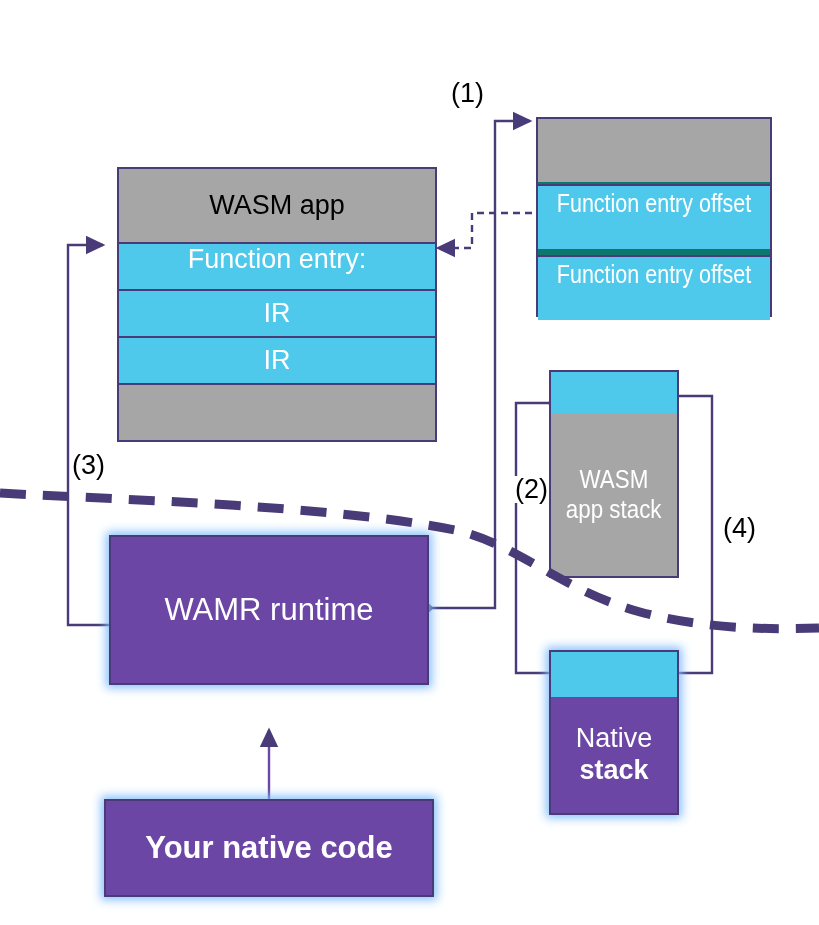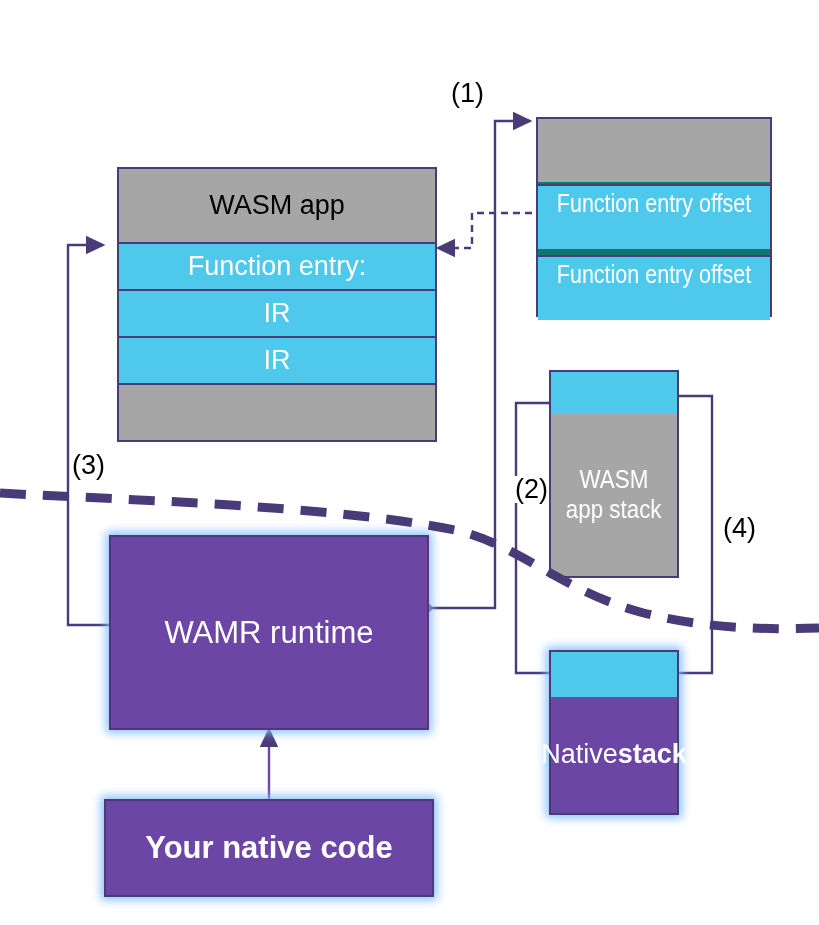--- a/index.html
+++ b/index.html
@@ -138,21 +138,21 @@
 
     <div class="cyan" style="position:absolute; left:0; top:136px; width:100%; height:65px; border-top:2.5px solid #493B78; box-sizing:border-box;">
       <div class="lbl-light lbl-cond" style="position:absolute; left:0; top:3px; width:100%; font-size:25px;">Function entry offset</div>
     </div>
   </div>
 
   <div class="blk brd" style="left:117px; top:167px; width:320px; height:275px; padding:0; display:block; background:#A6A6A6;">
     <div class="gray" style="position:absolute; left:0; top:0; width:100%; height:73px; display:flex; align-items:center; justify-content:center;">
       <span class="lbl-dark">WASM app</span>
     </div>
-    <div class="cyan" style="position:absolute; left:0; top:73px; width:100%; height:47px; border-top:2.5px solid #493B78; box-sizing:border-box; display:flex; align-items:center; justify-content:center;">
+    <div class="cyan" style="position:absolute; left:0; top:73px; width:100%; height:47px; border-top:2.5px solid #493B78; box-sizing:border-box; display:flex; justify-content:center;">
       <span class="lbl-light">Function entry:</span>
     </div>
     <div class="cyan" style="position:absolute; left:0; top:120px; width:100%; height:47px; border-top:2.5px solid #493B78; box-sizing:border-box; display:flex; align-items:center; justify-content:center;">
       <span class="lbl-light">IR</span>
     </div>
     <div class="cyan" style="position:absolute; left:0; top:167px; width:100%; height:47px; border-top:2.5px solid #493B78; box-sizing:border-box; display:flex; align-items:center; justify-content:center;">
       <span class="lbl-light">IR</span>
     </div>
     <div class="gray" style="position:absolute; left:0; top:214px; width:100%; height:57px; border-top:2.5px solid #493B78; box-sizing:border-box;"></div>
   </div>
@@ -160,27 +160,27 @@
   <div class="blk brd" style="left:549px; top:370px; width:130px; height:208px; padding:0; display:block; background:#A6A6A6;">
     <div class="cyan" style="position:absolute; left:0; top:0; width:100%; height:42px;"></div>
     <div style="position:absolute; left:0; top:42px; width:100%; height:161px; display:flex; flex-direction:column; align-items:center; justify-content:center;">
       <div class="lbl-light lbl-cond" style="font-size:26px;">WASM</div>
       <div class="lbl-light lbl-cond" style="font-size:26px;">app stack</div>
     </div>
   </div>
 
   <div class="blk brd glow" style="left:549px; top:650px; width:130px; height:165px; padding:0; display:block; background:#6B46A5;">
     <div class="cyan" style="position:absolute; left:0; top:0; width:100%; height:45px;"></div>
-    <div style="position:absolute; left:0; top:45px; width:100%; height:115px; display:flex; flex-direction:row; align-items:center; justify-content:center;">
+    <div style="position:absolute; left:0; top:45px; width:100%; height:115px; display:flex; flex-direction:column; align-items:center; justify-content:center;">
       <div class="lbl-light" style="font-size:27px;">Native</div>
       <div class="lbl-light" style="font-size:27px;font-weight:bold;">stack</div>
     </div>
   </div>
 
-  <div class="blk brd purp glow" style="left:109px; top:535px; width:320px; height:195px;">
+  <div class="blk brd purp glow" style="left:109px; top:535px; width:320px; height:150px;">
     <span class="lbl-light" style="font-size:31px;">WAMR runtime</span>
   </div>
 
   <div class="blk brd purp glow" style="left:104px; top:799px; width:330px; height:98px;">
     <span class="lbl-light" style="font-size:31px;font-weight:bold;">Your native code</span>
   </div>
 
   <div class="step" style="left:450px; top:80px;">(1)</div>
   <div class="step" style="left:514px; top:476px;">(2)</div>
   <div class="step" style="left:71px; top:452px;">(3)</div>

